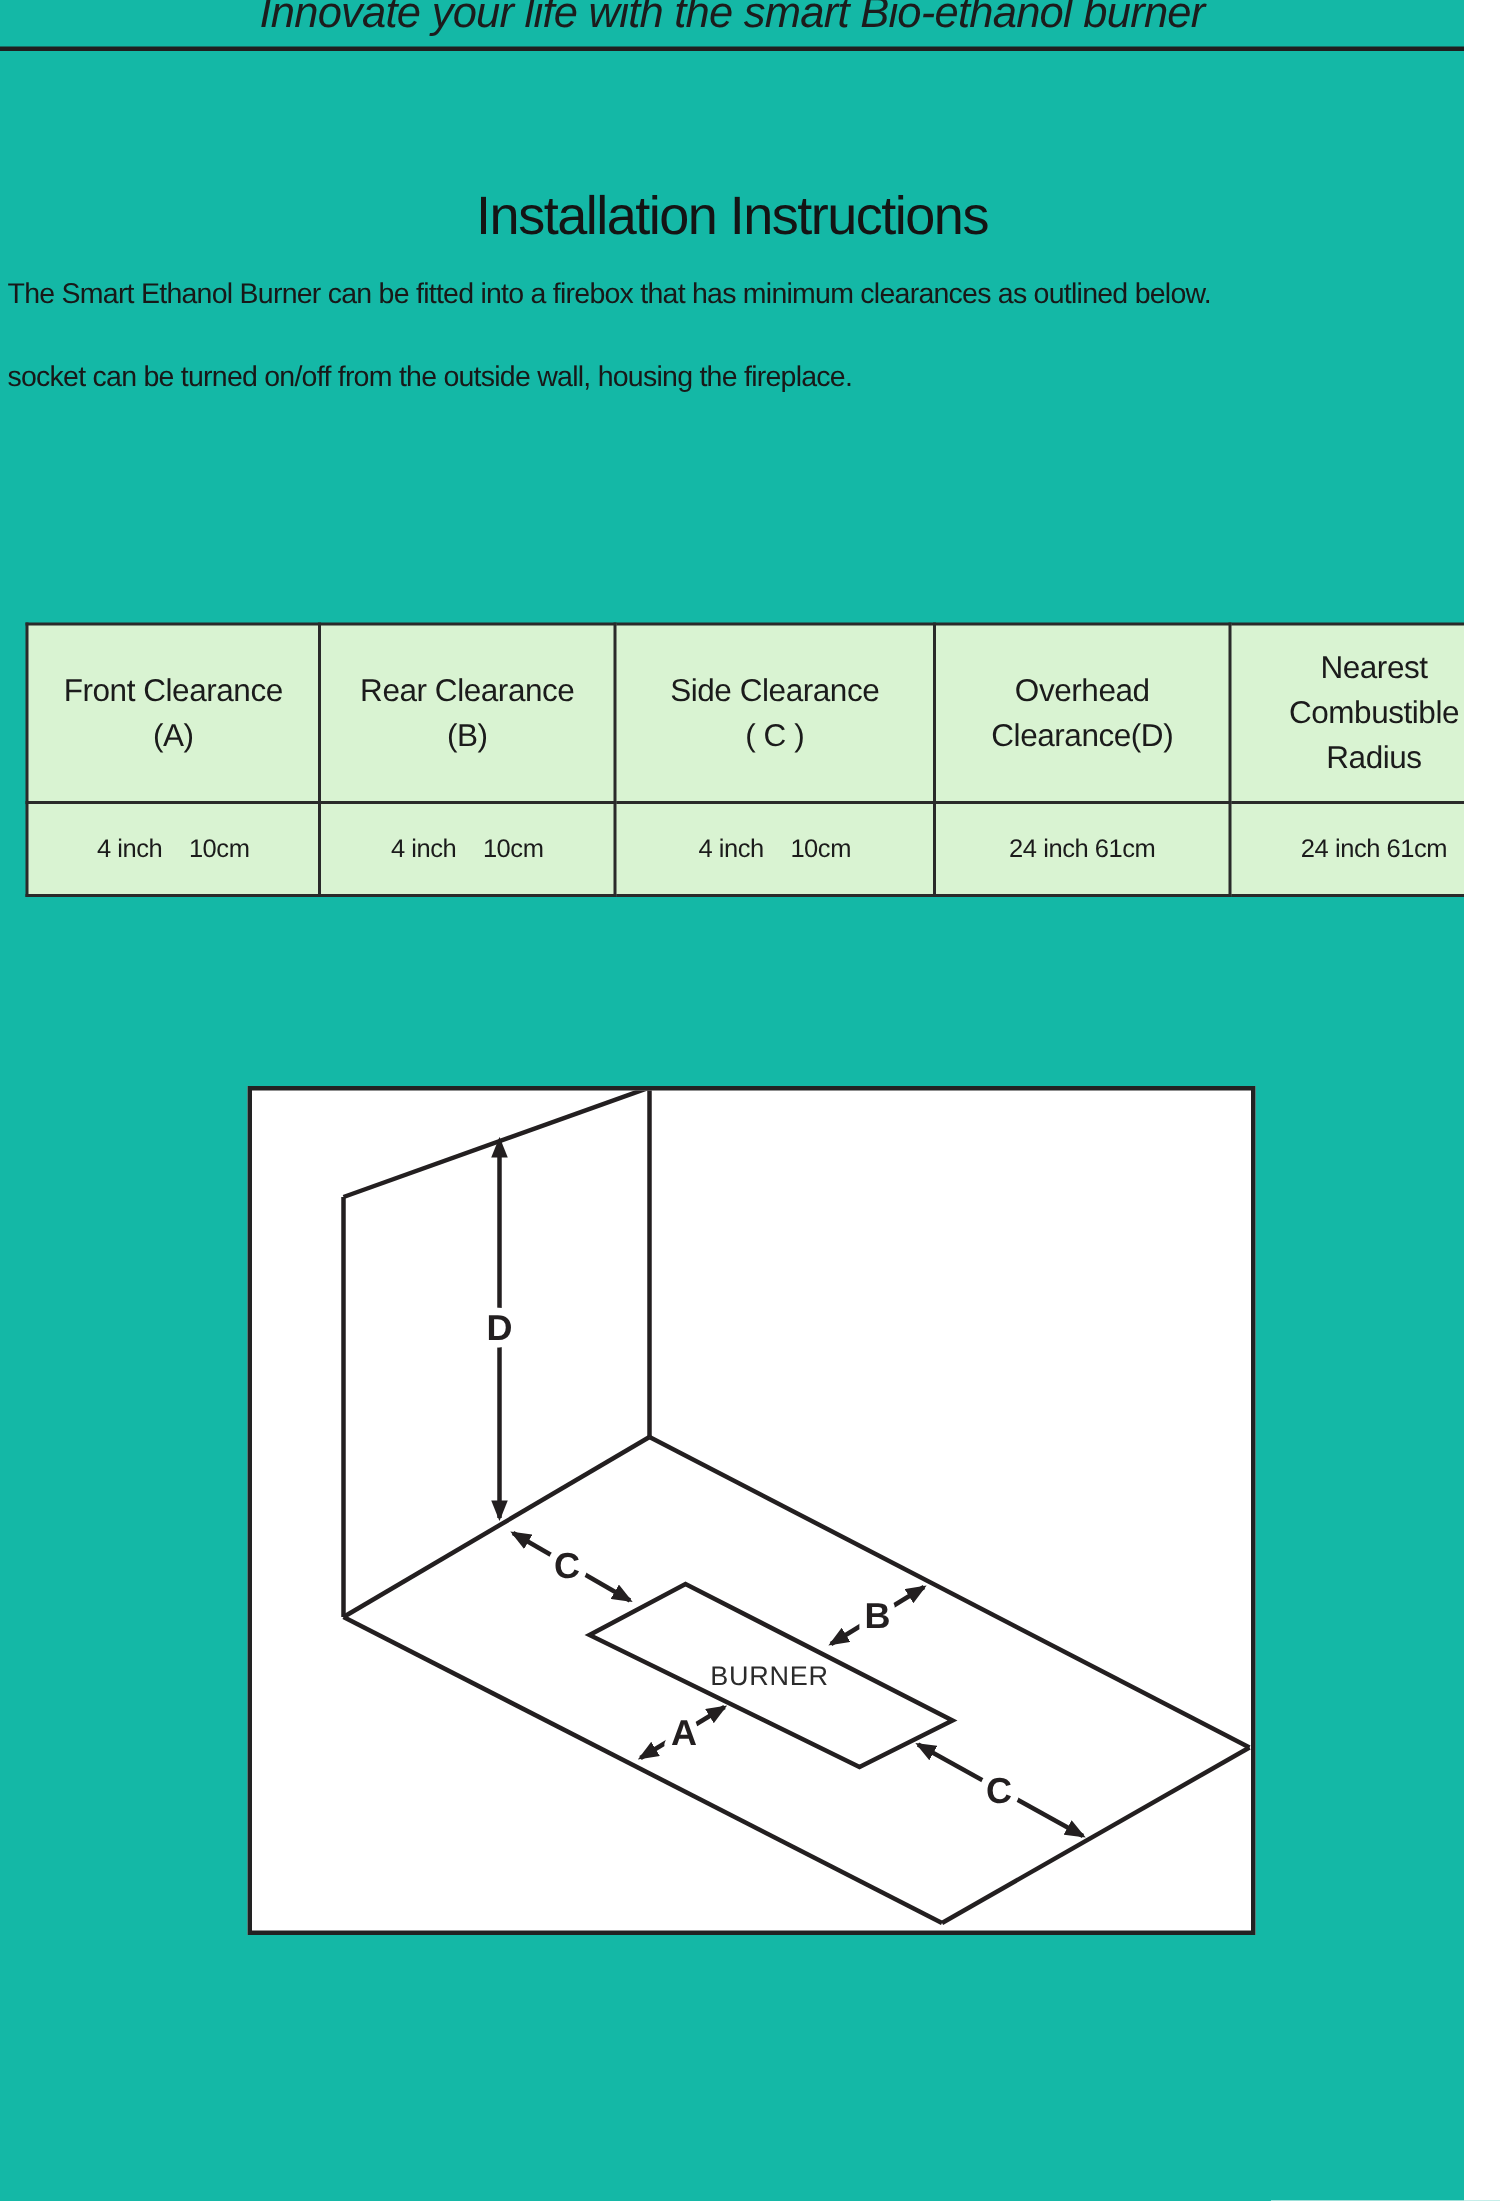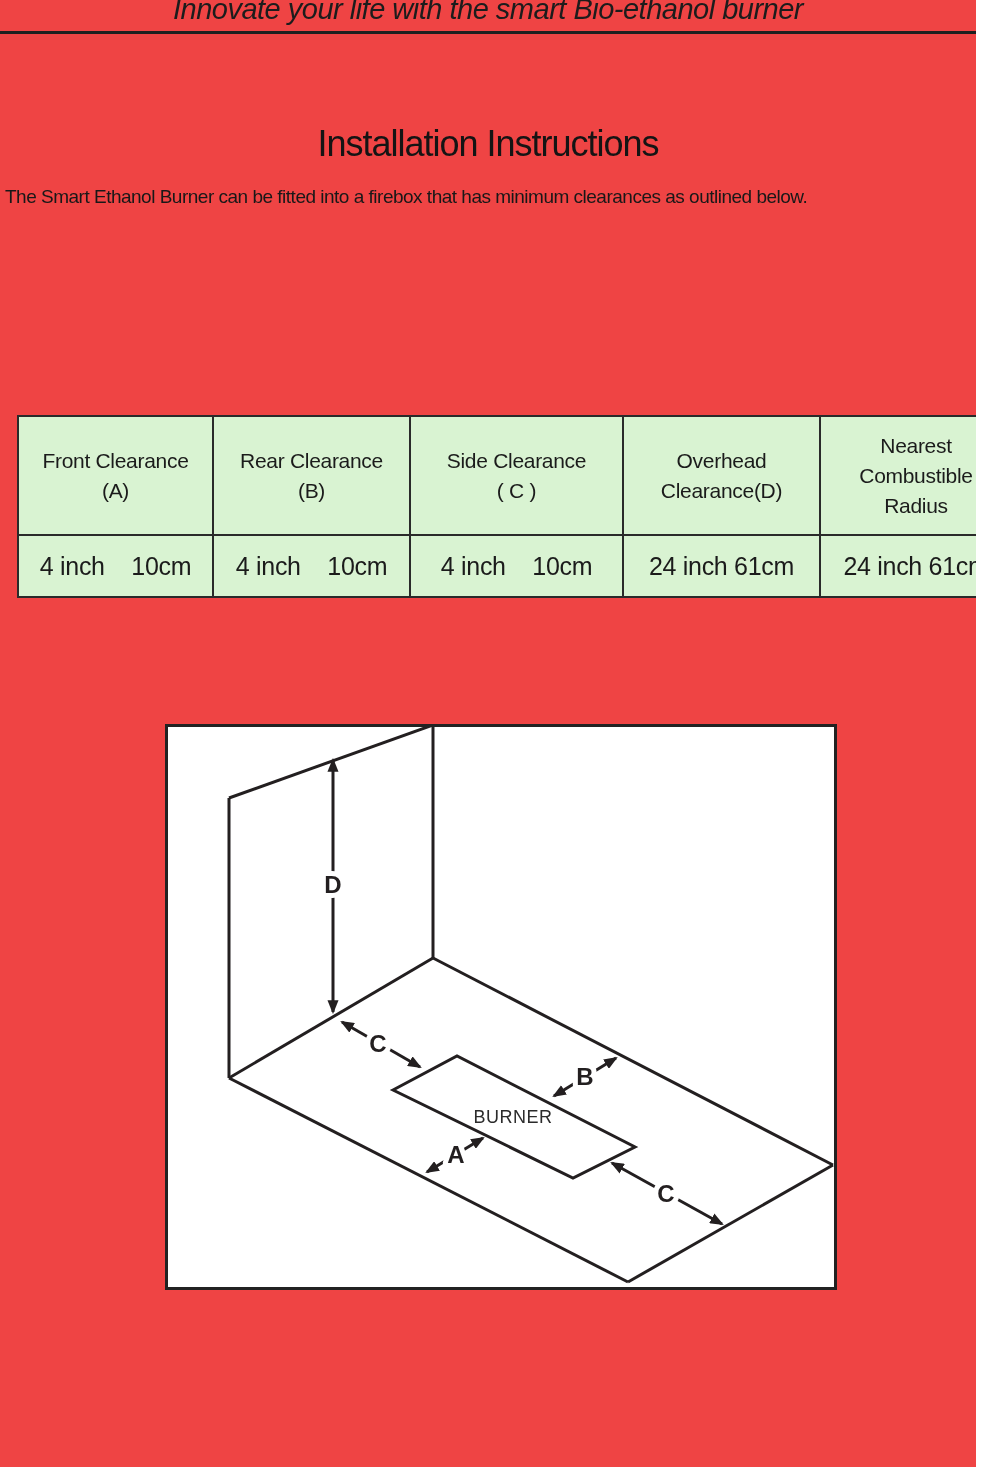--- a/index.html
+++ b/index.html
@@ -1,20 +1,20 @@
 <!DOCTYPE html>
 <html><head>
 <meta charset="utf-8">
 <style>
   html, body { margin: 0; padding: 0; background: #ffffff; }
   .page {
     position: relative;
     width: 976px;
     height: 1467px;
-    background: #ef4444;
+    background: #14b8a6;
     overflow: hidden;
     font-family: "Liberation Sans", sans-serif;
     color: #1b1b1b;
   }
 
   
   .tagline {
     position: absolute;
     top: -7px; left: 0; right: 0;
     text-align: center;
@@ -74,21 +74,21 @@
   }
   .clearance-table .hdr-row td {
     height: 117px;
     font-size: 21px;
     line-height: 30px;
     white-space: pre-line;
     letter-spacing: -0.3px;
   }
   .clearance-table .val-row td {
     height: 60px;
-    font-size: 25px;
+    font-size: 17px;
     letter-spacing: -0.3px;
   }
 
   
   .diagram-box {
     position: absolute;
     left: 165px; top: 724px;
     width: 672px; height: 566px;
     border: 3px solid #222222;
     box-sizing: border-box;
@@ -119,20 +119,21 @@
 <div class="page">
 
   <div class="tagline">Innovate your life with the smart Bio-ethanol burner</div>
   <div class="top-rule"></div>
 
   <div class="doc-title">Installation Instructions</div>
 
   <div class="para para-intro lline">The Smart Ethanol Burner can be fitted into a firebox that has minimum clearances as outlined below.</div>
 
   <div class="para para-body">
+    <div class="lline">socket can be turned on/off from the outside wall, housing the fireplace.</div>
   </div>
 
   <table class="clearance-table">
     <colgroup>
       <col style="width:195px">
         <col style="width:197px">
         <col style="width:213px">
         <col style="width:197px">
         <col style="width:192px">
     </colgroup>

